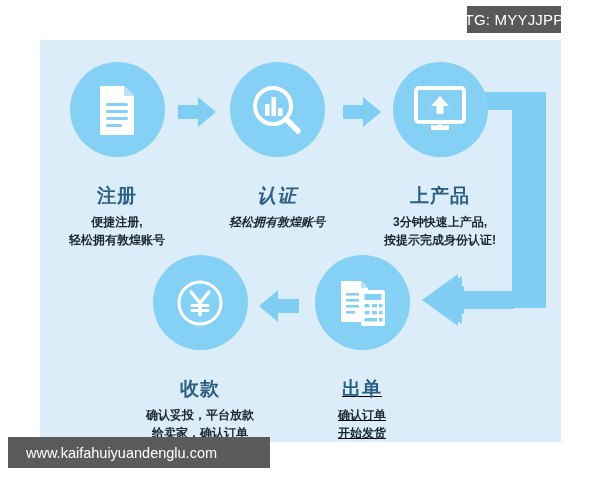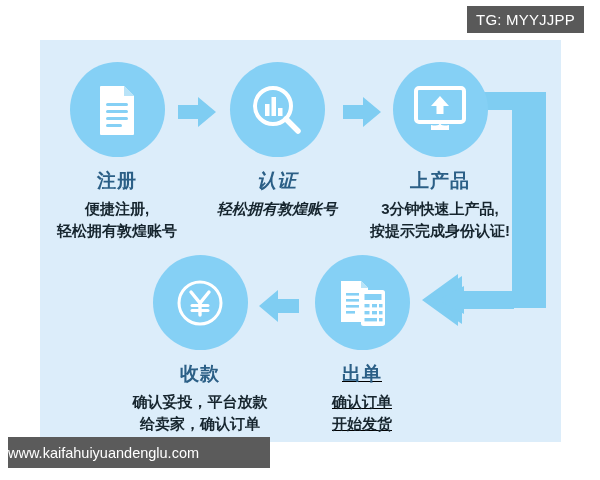--- a/index.html
+++ b/index.html
@@ -13,21 +13,21 @@
     font-family: "Liberation Sans", "DejaVu Sans", sans-serif;
     position: relative;
     overflow: hidden;
   }
 
   
   #tg-badge {
     position: absolute;
     top: 6px;
     left: 467px;
-    width: 117px;
+    width: 94px;
     height: 27px;
     background: #595959;
     color: #ffffff;
     font-size: 15px;
     letter-spacing: .2px;
     display: flex;
     align-items: center;
     justify-content: center;
     white-space: nowrap;
   }
@@ -37,20 +37,21 @@
     position: absolute;
     left: 8px;
     top: 437px;
     width: 262px;
     height: 31px;
     background: #5b5b5b;
     color: #ffffff;
     font-size: 14.5px;
     display: flex;
     align-items: center;
+    padding-left: 18px;
     box-sizing: border-box;
     white-space: nowrap;
   }
 
   
   #flow-panel {
     position: absolute;
     left: 40px;
     top: 40px;
     width: 521px;
@@ -69,30 +70,30 @@
     height: 95px;
     border-radius: 50%;
     background: #85d0f5;
     margin: 0 auto;
     display: flex;
     align-items: center;
     justify-content: center;
   }
   .node-circle svg { display: block; }
   .node-title {
-    margin-top: 14px;
+    margin-top: 29px;
     font-size: 19px;
     font-weight: bold;
     color: #2b5f86;
     letter-spacing: 1px;
     line-height: 1.1;
   }
   .node-desc {
     margin-top: 6px;
-    font-size: 15px;
+    font-size: 12px;
     font-weight: bold;
     color: #16252e;
     line-height: 1.5;
     white-space: pre-line;
   }
 
   
   #node-register  { left: -23px;  top: 22px; }
   #node-verify    { left: 137px;  top: 22px; font-style: italic; }
   #node-upload    { left: 300px;  top: 22px; }

